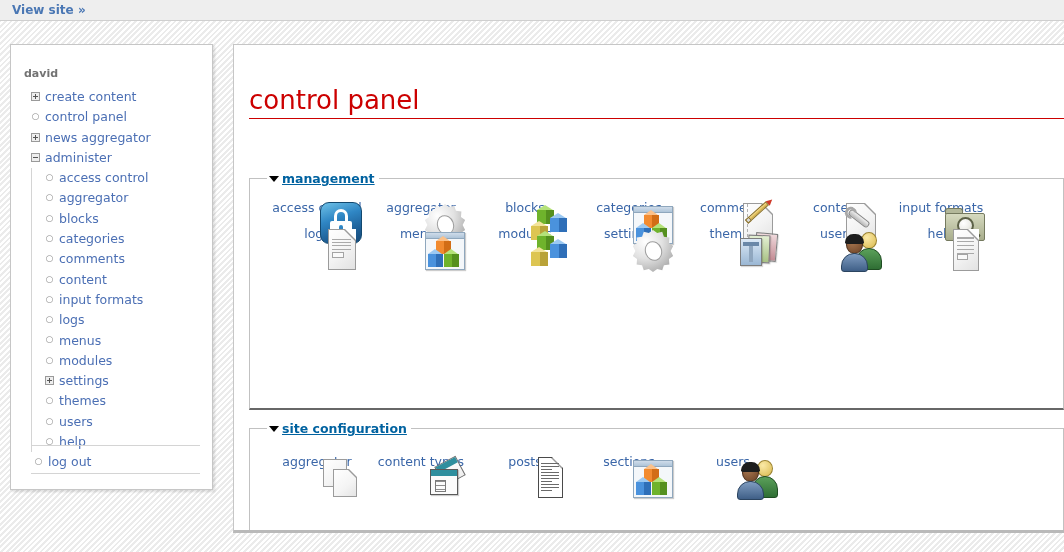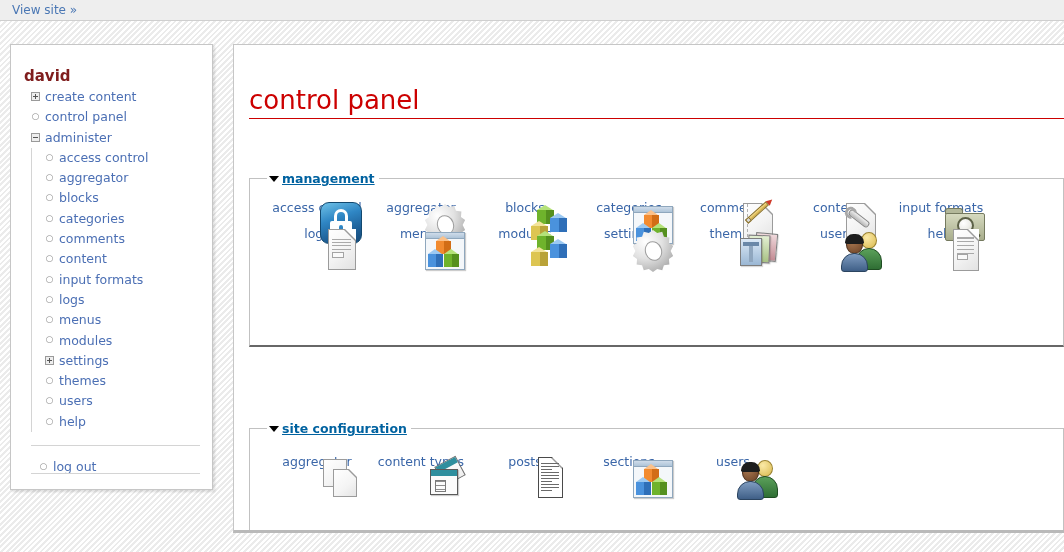--- a/index.html
+++ b/index.html
@@ -25,21 +25,21 @@
     position: absolute;
     top: 0; left: 0;
     width: 1064px;
     height: 21px;
     background: #eeeeee;
     border-bottom: 1px solid #cfcfcf;
     box-sizing: border-box;
   }
   #topbar .left {
     position: absolute;
-    left: 12px; top: 3px;
+    left: 12px; top: 3px; font-weight: bold;
   }
   #topbar .right {
     position: absolute;
     right: 0px; top: 3px;
     white-space: nowrap;
   }
   #topbar a {
     color: #4a77b4;
     text-decoration: none;
     font-size: 12px;
@@ -61,23 +61,23 @@
     background: #ffffff;
     border: 1px solid #c6c6c6;
     box-shadow: 2px 2px 2px rgba(0,0,0,0.12);
     box-sizing: border-box;
     overflow: hidden;
   }
   #sidebar .username {
     position: absolute;
     left: 13px;
     top: 22px;
-    color: #7f1d1d;
+    color: #737373;
     font-weight: bold;
-    font-size: 15px;
+    font-size: 11px;
   }
   .menu-root {
     position: absolute;
     left: 20px;
     top: 42px;
     width: 178px;
     list-style: none;
     margin: 0; padding: 0;
   }
   .menu-root ul {
@@ -139,21 +139,21 @@
     top: 400px;
     border: 0;
     border-top: 1px solid #d4d4d4;
     margin: 0;
   }
   .menu-logout {
     position: absolute;
     left: 20px;
     top: 404px;
     list-style: none;
-    margin: 8px; padding: 0;
+    margin: 3px; padding: 0;
   }
   .menu-logout li { line-height: 19px; white-space: nowrap; }
   .menu-logout a { color: #4b6fb4; text-decoration: none; font-size: 12.5px; }
   #sidebar hr.bottomline {
     position: absolute;
     left: 20px;
     right: 12px;
     top: 428px;
     border: 0;
     border-top: 1px solid #d4d4d4;
@@ -227,21 +227,21 @@
     border-top: 6px solid #000000;
     vertical-align: middle;
     margin-right: 3px;
     margin-top: -2px;
   }
   .legend a {
     color: #0062a0;
     text-decoration: underline;
   }
 
-  #fs-management { top: 133px; height: 169px; }
+  #fs-management { top: 133px; height: 232px; }
   #fs-siteconfig { top: 383px; height: 125px; }
 
   .icon-grid {
     position: absolute;
     left: 0; right: 0; top: 0;
     padding: 14px 0 0 0;
     display: flex;
     flex-wrap: wrap;
   }
   .icon-cell {
@@ -662,20 +662,23 @@
   <div class="username">david</div>
 
   <ul class="menu-root">
     <li>
       <span class="tgl plus"></span><a href="#">create content</a>
     </li>
     <li>
       <span class="bullet"></span><a href="#">control panel</a>
     </li>
     <li>
+      <span class="tgl plus"></span><a href="#">news aggregator</a>
+    </li>
+    <li>
       <span class="tgl"></span><a href="#">administer</a>
       <ul>
         <li>
           <span class="bullet"></span><a href="#">access control</a>
         </li>
         <li>
           <span class="bullet"></span><a href="#">aggregator</a>
         </li>
         <li>
           <span class="bullet"></span><a href="#">blocks</a>

